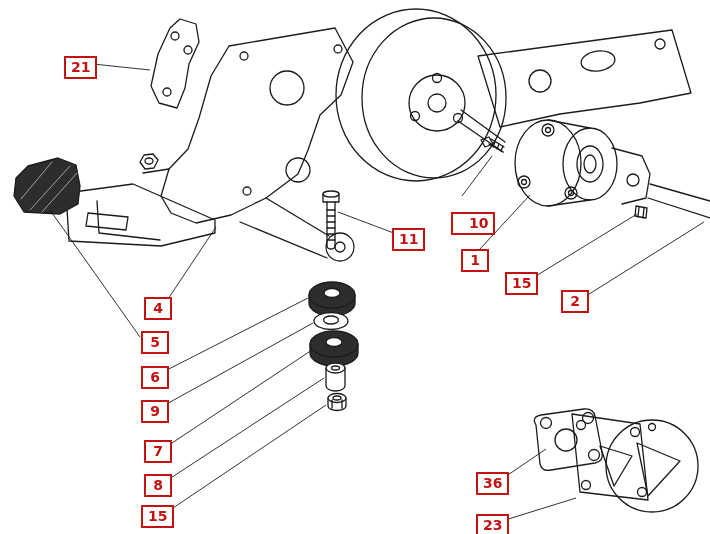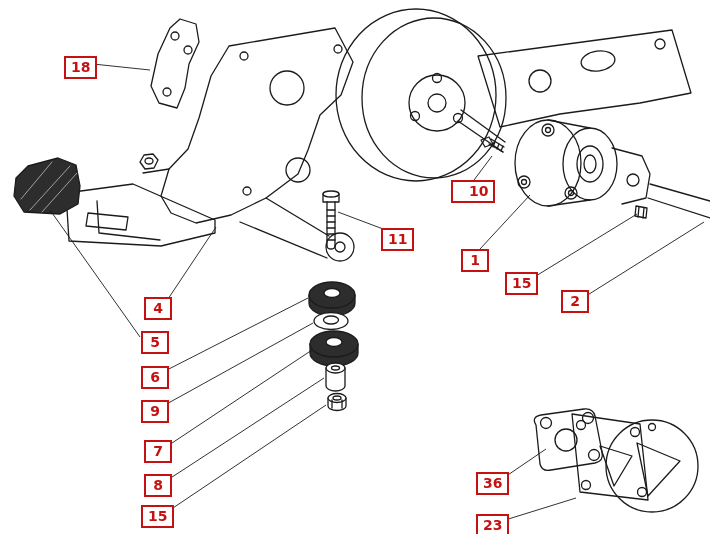--- a/index.html
+++ b/index.html
@@ -190,23 +190,23 @@
       <line x1="163" y1="372" x2="308" y2="298"></line>
       <line x1="163" y1="406" x2="313" y2="323"></line>
       <line x1="166" y1="447" x2="312" y2="350"></line>
       <line x1="166" y1="481" x2="324" y2="378"></line>
       <line x1="167" y1="512" x2="326" y2="405"></line>
       <line x1="502" y1="479" x2="546" y2="449"></line>
       <line x1="502" y1="521" x2="576" y2="498"></line>
     </g>
   </svg>
 
-  <div class="callout" style="left:64px;  top:56px;">18</div>
-  <div class="callout" style="left:381px; top:228px;">11</div>
-  <div class="callout" style="left:451px; top:180px;padding-left:16px;">10</div>
+  <div class="callout" style="left:64px;  top:56px;">21</div>
+  <div class="callout" style="left:392px; top:228px;">11</div>
+  <div class="callout" style="left:451px; top:212px;padding-left:16px;">10</div>
   <div class="callout" style="left:461px; top:249px;">1</div>
   <div class="callout" style="left:505px; top:272px;">15</div>
   <div class="callout" style="left:561px; top:290px;">2</div>
   <div class="callout" style="left:144px; top:297px;">4</div>
   <div class="callout" style="left:141px; top:331px;">5</div>
   <div class="callout" style="left:141px; top:366px;">6</div>
   <div class="callout" style="left:141px; top:400px;">9</div>
   <div class="callout" style="left:144px; top:440px;">7</div>
   <div class="callout" style="left:144px; top:474px;">8</div>
   <div class="callout" style="left:141px; top:505px;">15</div>

